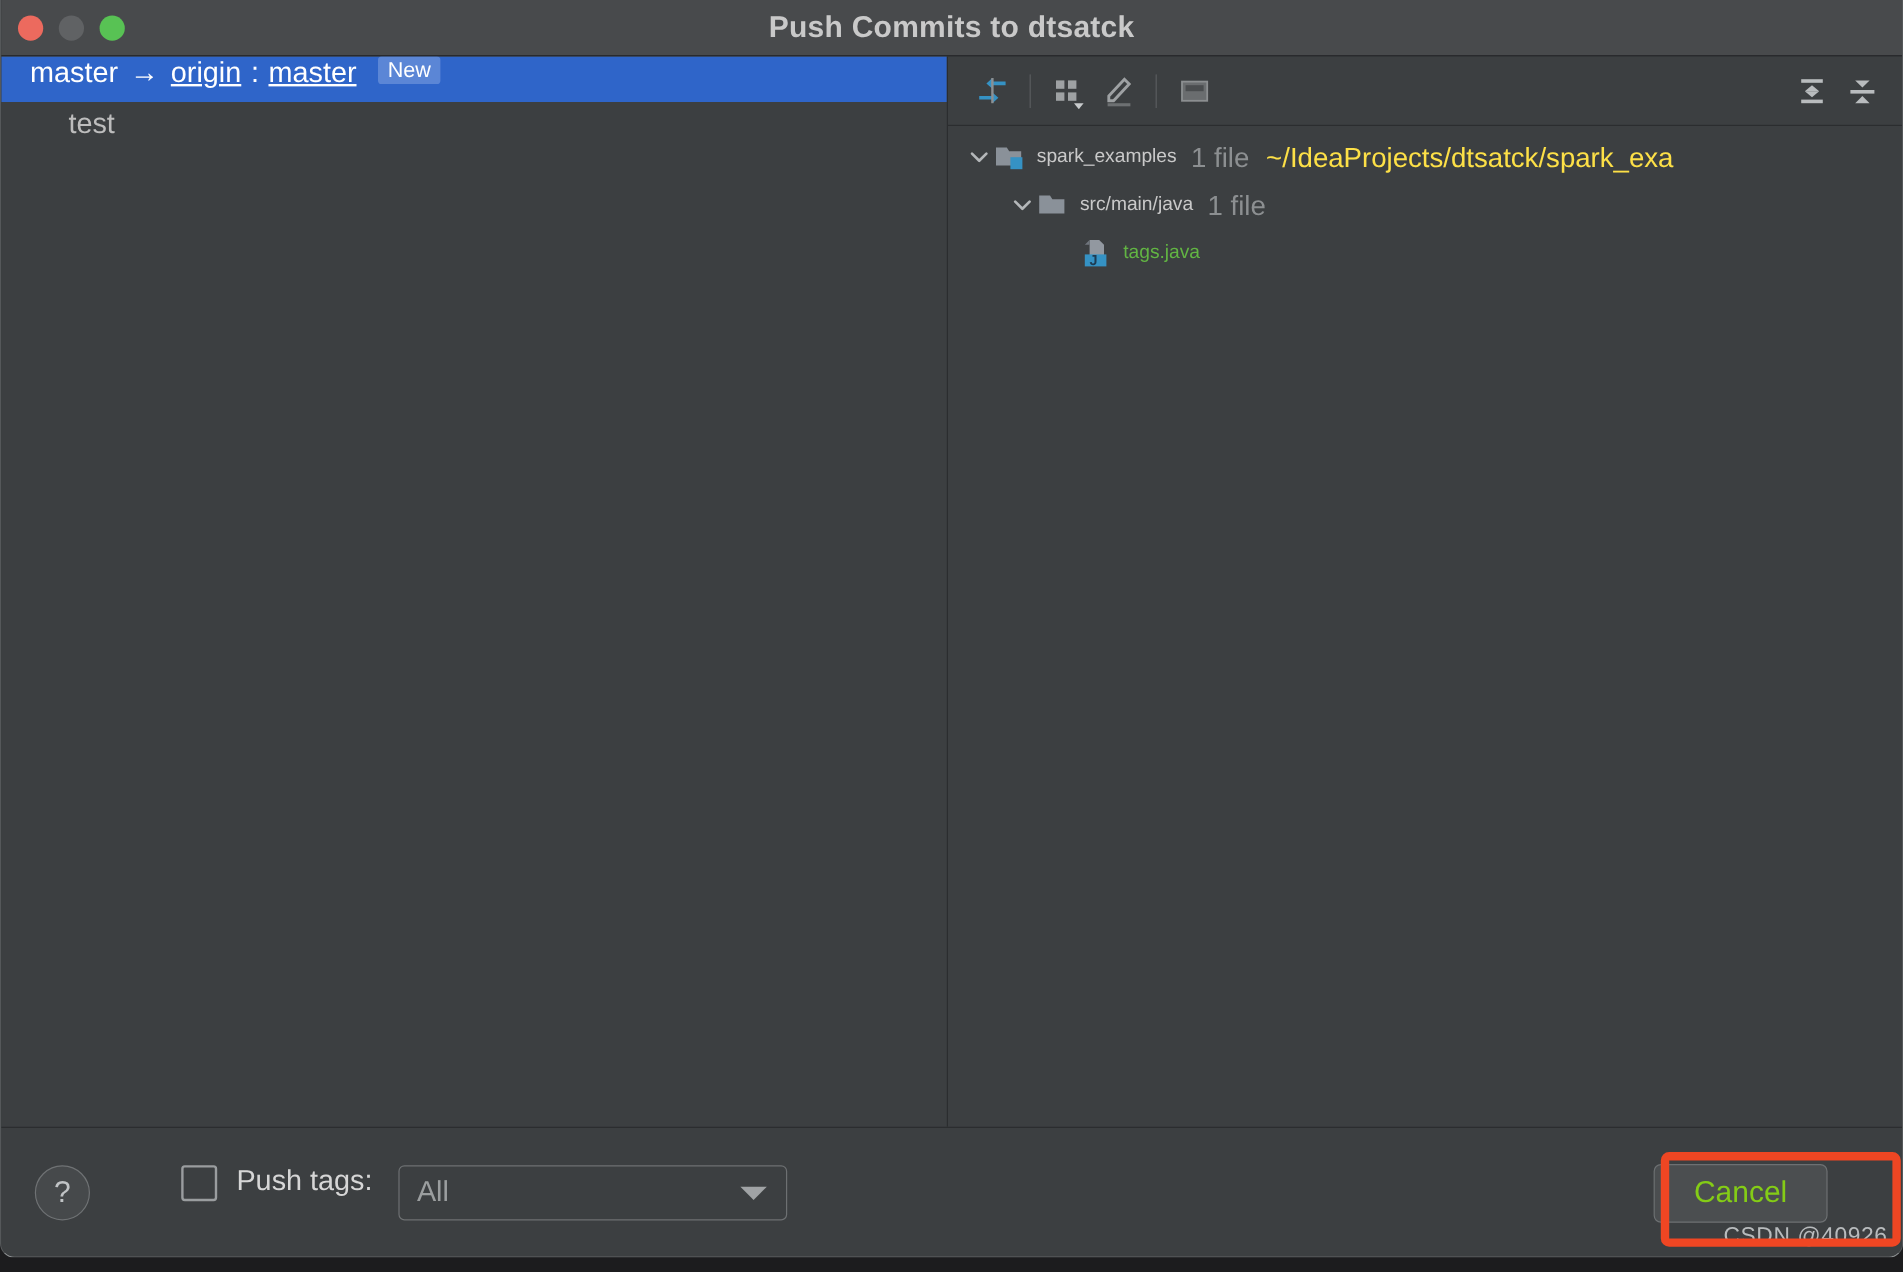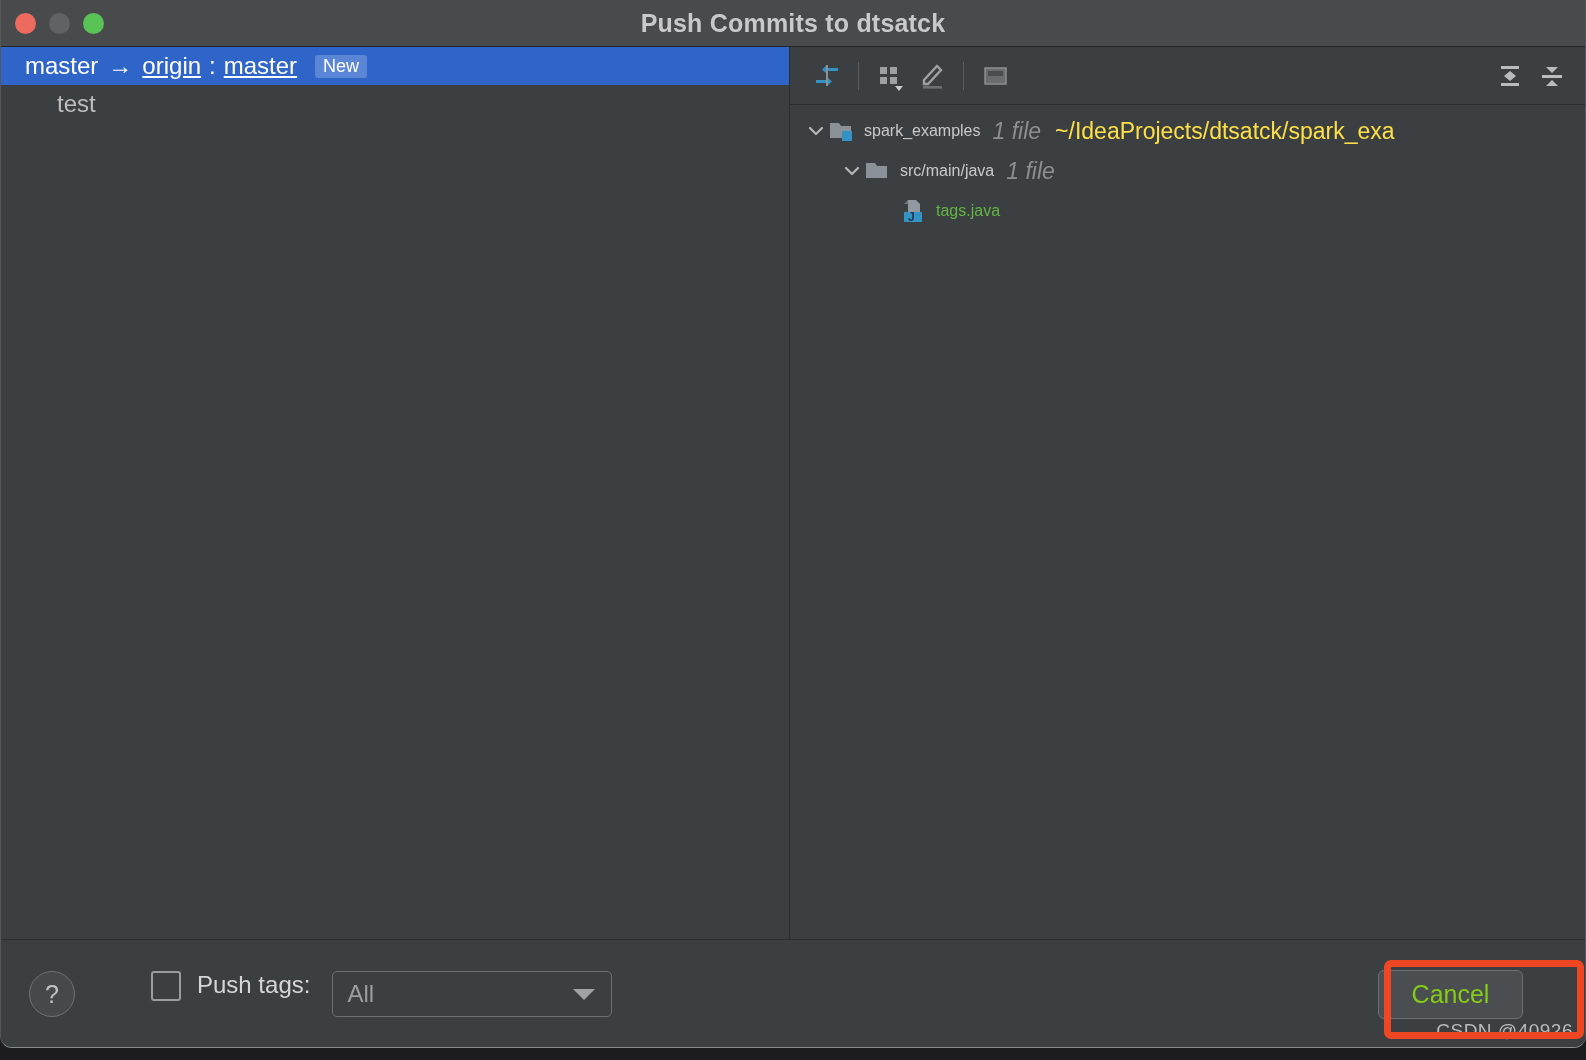--- a/index.html
+++ b/index.html
@@ -75,21 +75,21 @@
     background: #3c3f41;
     border-right: 1px solid #2b2d2f;
     box-sizing: border-box;
     position: relative;
     overflow: hidden;
   }
   .branch-row {
     height: 38px;
     background: #2f65c9;
     display: flex;
-    align-items: center;
+    align-items: flex-start;
     padding-left: 24px;
     box-sizing: border-box;
     color: #ffffff;
     font-size: 24px;
   }
   .branch-row .seg { white-space: pre; }
   .branch-row .underlined { text-decoration: underline; }
   .badge-new {
     margin-left: 18px;
     background: #5b86d6;
@@ -161,21 +161,21 @@
   }
   .tree-icon {
     width: 26px; height: 26px;
     margin-right: 10px;
     flex: none;
     display: inline-block;
     position: relative;
   }
   .node-name { font-size: 16px; color: #c9c9c9; }
   .node-name.file { color: #62b543; }
-  .node-meta { font-size: 23px; color: #8c8f91; margin-left: 12px; font-style: italic; }
+  .node-meta { font-size: 23px; color: #8c8f91; margin-left: 12px; }
   .node-path { font-size: 23px; color: #fde047; margin-left: 14px; }
 
   
   #bottom-bar {
     height: 109px;
     background: #3c3f41;
     border-top: 1px solid #2b2d2f;
     display: flex;
     align-items: center;
     padding: 0 34px 0 28px;
@@ -206,21 +206,21 @@
     background: transparent;
     flex: none;
   }
   #pushtags-label {
     font-size: 24px;
     color: #d6d6d6;
     margin-left: 16px;
     margin-right: 22px;
   }
   #tags-select {
-    width: 280px;
+    width: 324px;
     height: 46px;
     border: 1px solid #6d7072;
     border-radius: 5px;
     background: transparent;
     display: flex;
     align-items: center;
     padding: 0 14px;
     box-sizing: border-box;
     position: relative;
   }

